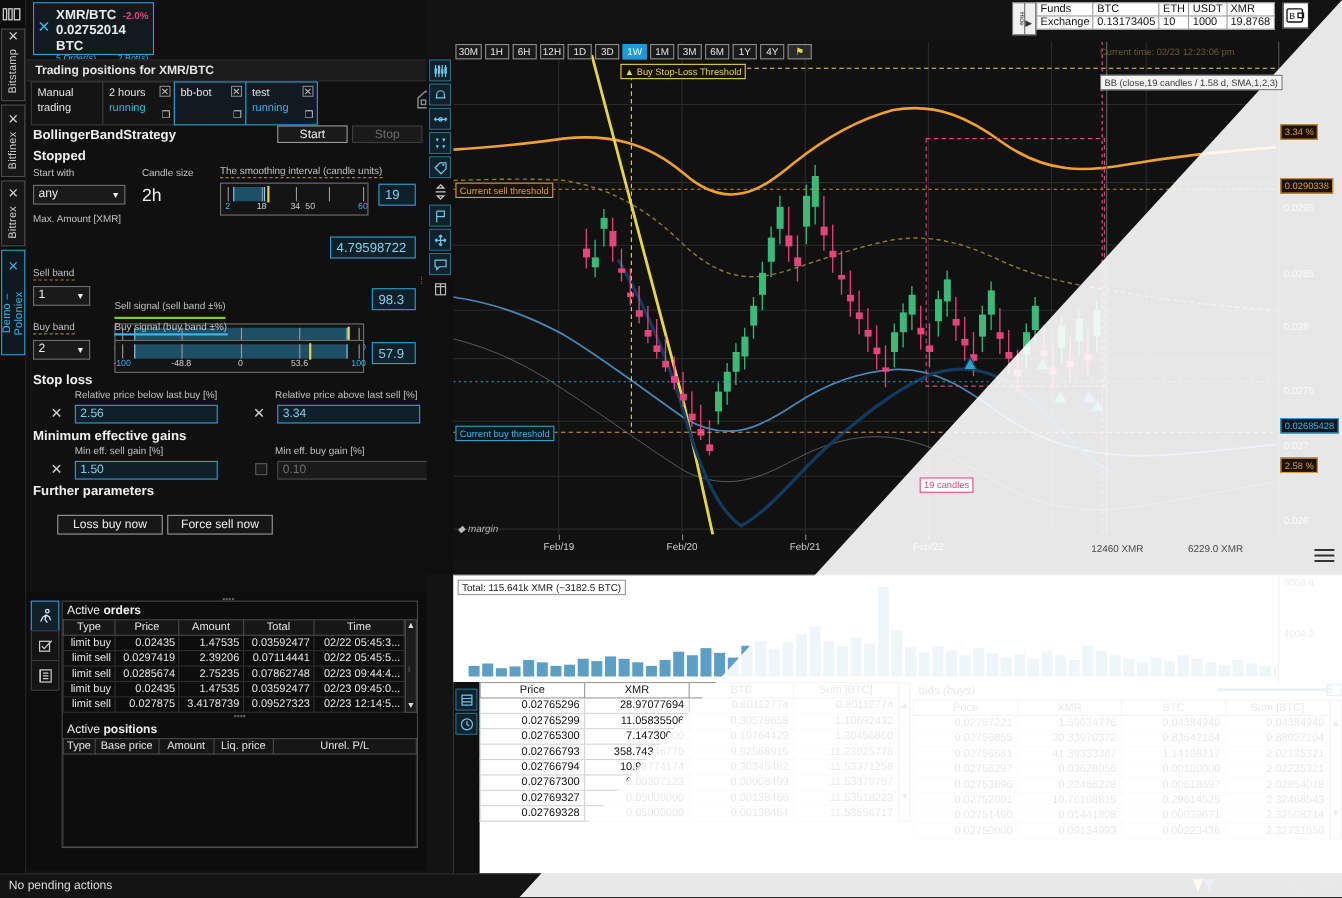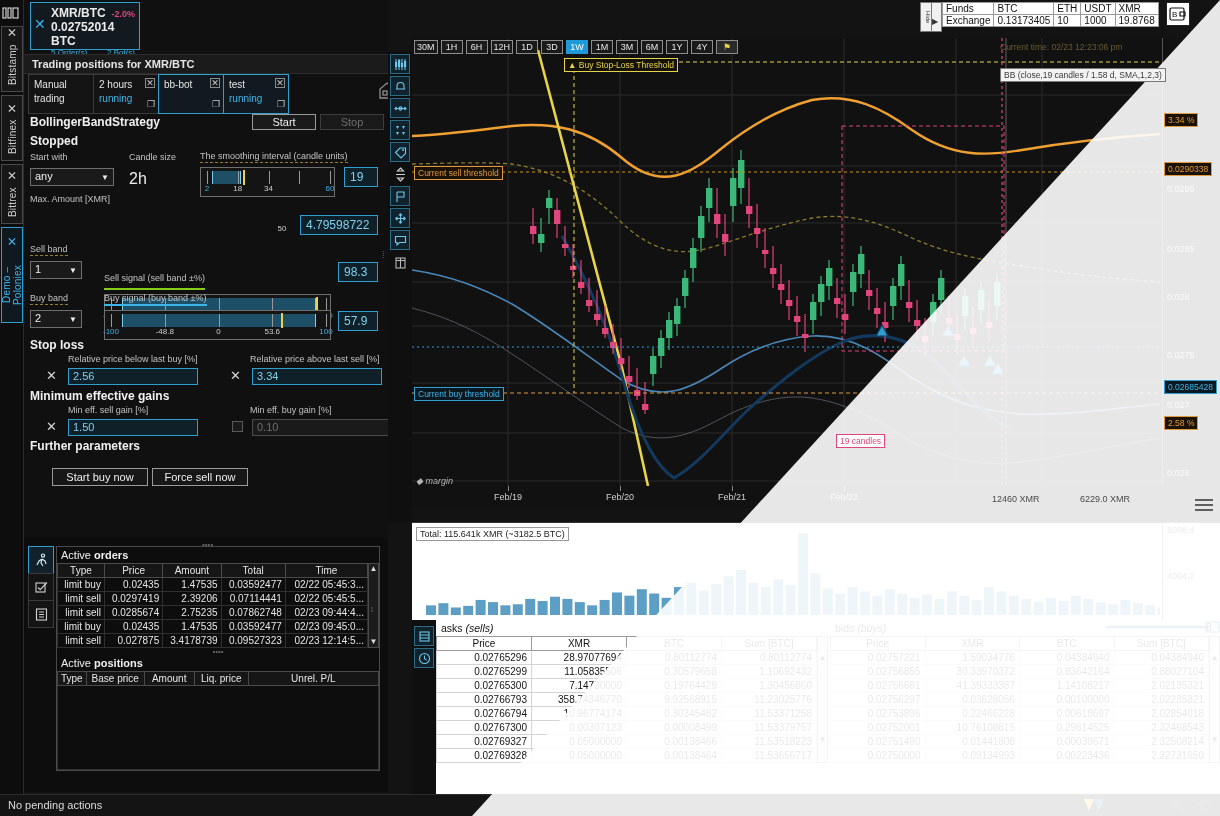--- a/index.html
+++ b/index.html
@@ -295,21 +295,21 @@
             <div class="sl-tick" style="left: 30.75px;"></div>
             <div class="sl-tick" style="left: 61.5px;"></div>
             <div class="sl-tick" style="left: 92.25px;"></div>
             <div class="sl-tick" style="left: 123px;"></div>
             <div class="sl-handle" style="left: 35.67px;"></div>
           </div>
           <div class="sl-nums">
             <span class="sl-num b" style="left: 6px;">2</span>
             <span class="sl-num" style="left: 36.75px;">18</span>
             <span class="sl-num" style="left: 67.5px;">34</span>
-            <span class="sl-num" style="left: 81px; margin-top: 40px;">50</span>
+            <span class="sl-num" style="left: 81px;">50</span>
             <span class="sl-num b" style="left: 129px;">60</span>
           </div>
         </div>
     </div>
     <div class="valbox" style="position:absolute;left:320px;top:167px;width:34px;">19</div>
 
     <div class="sec" style="left:6px;top:194px;">
       <div class="fld-lbl">Max. Amount [XMR]</div>
     </div>
     <div class="valbox" style="position:absolute;left:276px;top:215px;width:78px;">4.79598722</div>
@@ -384,21 +384,21 @@
 
     <div class="hdr2" style="position:absolute;left:6px;top:389px;">Minimum effective gains</div>
     <div class="fld-lbl" style="position:absolute;left:44px;top:405px;">Min eff. sell gain [%]</div>
     <span class="xbox" style="position:absolute;left:22px;top:419px;">✕</span>
     <div class="tfield" style="position:absolute;left:44px;top:419px;width:130px;">1.50</div>
     <div class="fld-lbl" style="position:absolute;left:226px;top:405px;">Min eff. buy gain [%]</div>
     <span class="ckbox" style="position:absolute;left:208px;top:421px;"></span>
     <div class="tfield off" style="position:absolute;left:228px;top:419px;width:152px;">0.10</div>
 
     <div class="hdr2" style="position:absolute;left:6px;top:439px;">Further parameters</div>
-    <div class="fbtn" style="position:absolute;left:28px;top:468px;width:96px;">Start buy now</div>
+    <div class="fbtn" style="position:absolute;left:28px;top:468px;width:96px;">Loss buy now</div>
     <div class="fbtn" style="position:absolute;left:128px;top:468px;width:96px;">Force sell now</div>
 
     <div style="position:absolute;left:358px;top:250px;color:#6a6a6a;font-size:9px;">⁞</div>
   </div>
 
   <div class="orders-wrap">
     <div style="position:absolute;left:178px;top:2px;color:#666;font-size:8px;">••••</div>
     <div class="ord-rail">
       <div class="ord-ic sel">
         <svg width="15" height="15" viewBox="0 0 15 15">
@@ -914,23 +914,20 @@
         <svg width="13" height="13" viewBox="0 0 13 13">
             <g fill="none" stroke="#6fc8ea" stroke-width="1.1">
           <circle cx="6.5" cy="6.5" r="5"></circle>
               <path d="M6.5 3.5v3.2l2.2 1.4"></path>
             </g>
           </svg>
       </div>
     </div>
 
     <div class="bk" style="left:24px;width:392px;">
-      <div class="bk-title">
-        <span>asks </span><i>(sells)</i>
-      </div>
       <div style="display:flex;">
         <div style="flex:1;">
             <table class="bkt">
           <thead>
                 <tr id="ask-head">
                   <th>Price</th>
                   <th>XMR</th>
                   <th>BTC</th>
                   <th>Sum [BTC]</th>
                 </tr>

